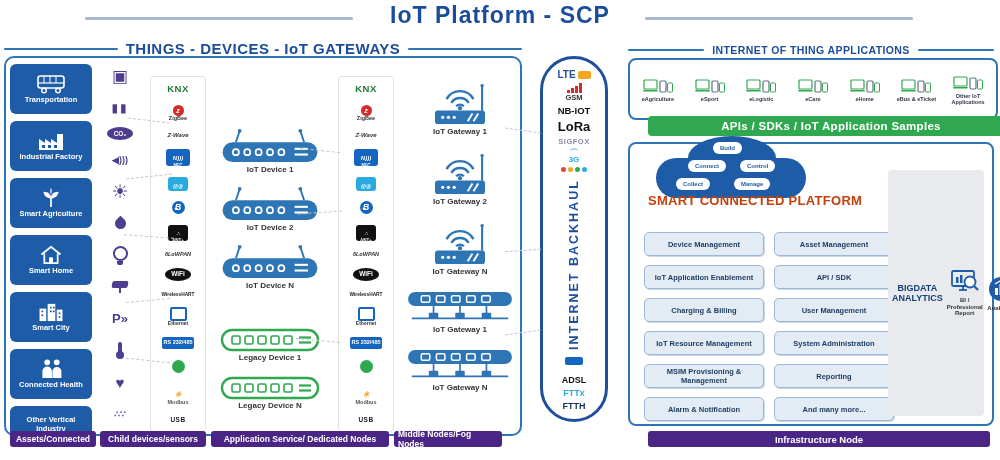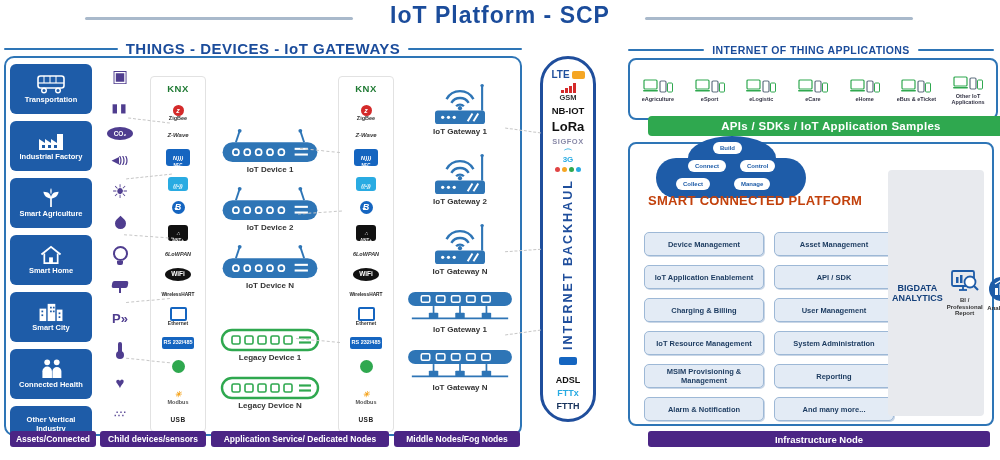--- a/index.html
+++ b/index.html
@@ -83,21 +83,21 @@
   .c-usb span{font-size:6.5px;font-weight:800;color:#222;letter-spacing:.5px;}
 
   
   .ditem{position:absolute;display:flex;flex-direction:column;align-items:center;gap:1px;}
   .dlabel{font-size:8px;font-weight:700;color:#333;}
 
   
   .pbar{position:absolute;top:431px;height:16px;background:#4b2585;border-radius:3px;color:#fff;font-size:8.5px;font-weight:700;display:flex;align-items:center;justify-content:center;padding:0 4px;box-sizing:border-box;}
 
   
-  .cloud{position:absolute;left:540px;top:56px;width:56px;height:366px;border:3px solid #1f4e9c;border-radius:40px;background:#fff;display:flex;flex-direction:column;align-items:center;padding:10px 2px 8px;box-sizing:border-box;gap:3px;}
+  .cloud{position:absolute;left:540px;top:56px;width:68px;height:366px;border:3px solid #1f4e9c;border-radius:40px;background:#fff;display:flex;flex-direction:column;align-items:center;padding:10px 2px 8px;box-sizing:border-box;gap:3px;}
   .bk-row{display:flex;align-items:center;gap:2px;}
   .bk-lte{font-size:10px;font-weight:800;color:#1f4e9c;}
   .lte-badge{width:13px;height:8px;background:#f5a623;border-radius:2px;display:inline-block;}
   .gsm{display:flex;flex-direction:column;align-items:center;}
   .gsm-bars{display:flex;align-items:flex-end;gap:1px;height:10px;}
   .gsm-bars i{display:block;width:3px;background:#d42a2a;}
   .gsm-bars i:nth-child(1){height:3px;} .gsm-bars i:nth-child(2){height:5px;}
   .gsm-bars i:nth-child(3){height:7px;} .gsm-bars i:nth-child(4){height:10px;}
   .gsm span{font-size:7.5px;font-weight:800;color:#333;}
   .nbiot{font-size:9.5px;font-weight:800;color:#111;}
@@ -504,21 +504,21 @@
         <rect x="56" y="24" width="10" height="6" rx="1" fill="#2e75b6"></rect>
         <line x1="89" y1="17" x2="89" y2="28" stroke="#2e75b6" stroke-width="1.8"></line>
         <rect x="84" y="24" width="10" height="6" rx="1" fill="#2e75b6"></rect>
       </svg>
     <div class="dlabel">IoT Gateway N</div>
   </div>
 
   <div class="pbar" style="left:10px;width:86px;">Assets/Connected</div>
   <div class="pbar" style="left:100px;width:106px;">Child devices/sensors</div>
   <div class="pbar" style="left:211px;width:178px;">Application Service/ Dedicated Nodes</div>
-  <div class="pbar" style="left:394px;width:126px;">Middle Nodes/Fog Nodes</div>
+  <div class="pbar" style="left:394px;width:108px;">Middle Nodes/Fog Nodes</div>
 
   <div class="cloud">
     <div class="bk-row">
         <span class="bk-lte">LTE</span>
         <span class="lte-badge"></span>
       </div>
     <div class="gsm">
         <span class="gsm-bars">
           <i></i>
           <i></i>

